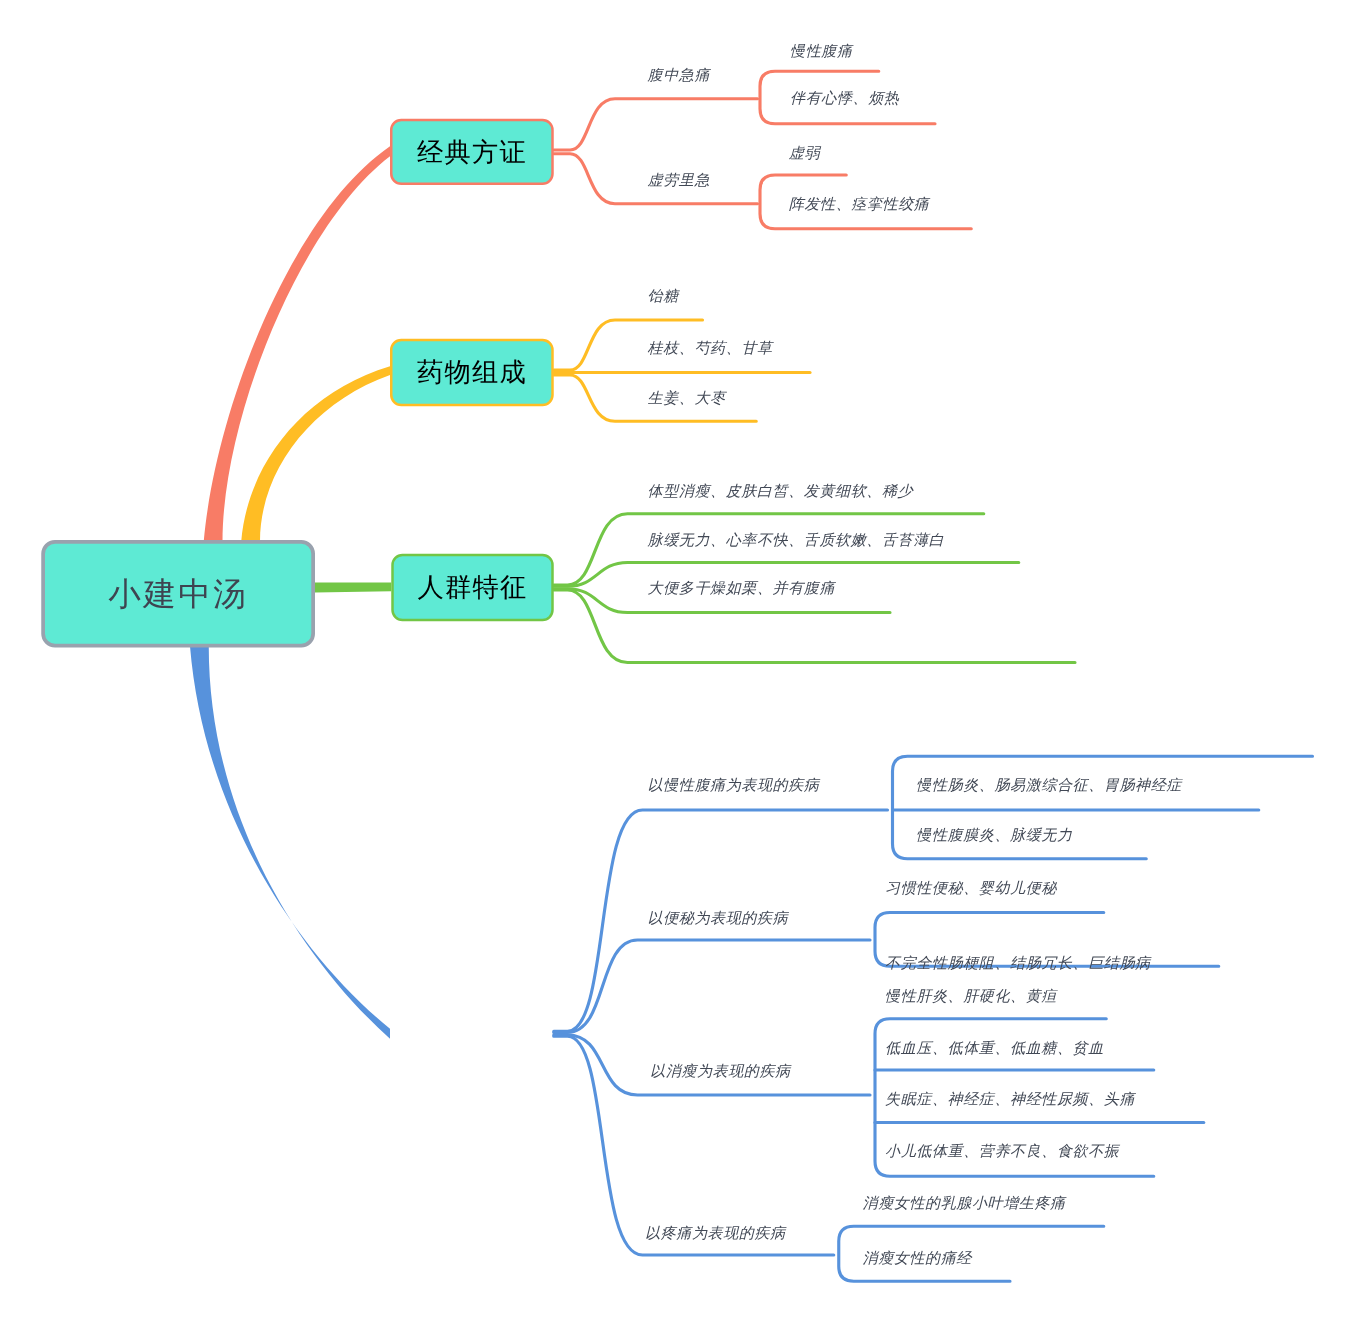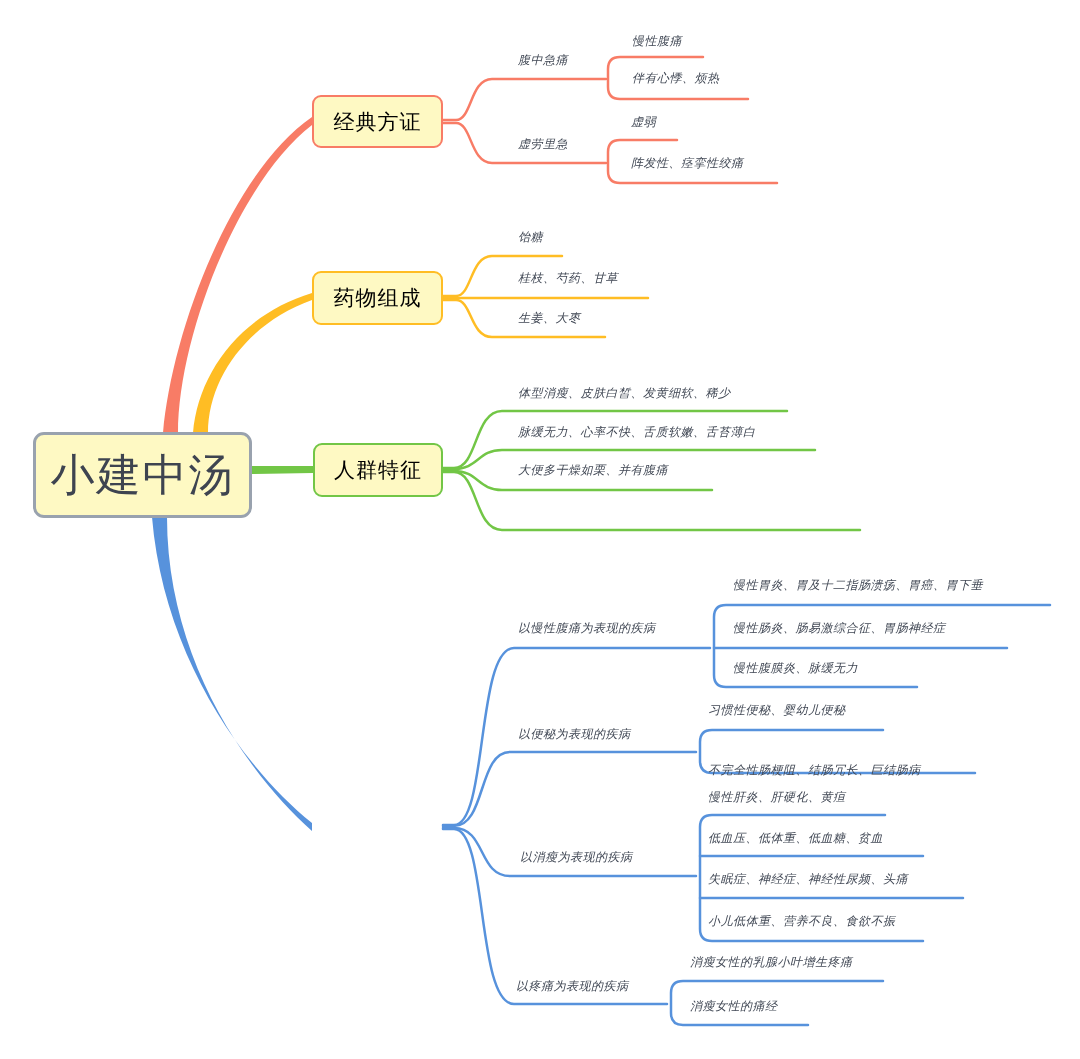--- a/index.html
+++ b/index.html
@@ -20,32 +20,32 @@
     letter-spacing:0.5px;
     z-index:2;
     cursor:default;
     font-style:italic;
   }
   .box{
     position:absolute;
     display:flex;
     align-items:center;
     justify-content:center;
-    background:#fef9c3;
+    background:#5eead4;
     border-radius:9px;
     z-index:2;
     box-sizing:border-box;
   }
   .branch-box{
     font-size:21px;
     border:2.5px solid #999;
     letter-spacing:1px;
   }
   .root-box{
-    font-size:44px;
+    font-size:26px;
     border:3px solid #99A2AE;
     border-radius:11px;
     color:#3E4450;
     letter-spacing:2px;
   }
 </style>
 </head>
 <body>
 
 <div id="canvas">
@@ -114,21 +114,20 @@
 
   <div class="node" style="left:518px;top:231px;">饴糖</div>
   <div class="node" style="left:518px;top:272px;">桂枝、芍药、甘草</div>
   <div class="node" style="left:518px;top:312px;">生姜、大枣</div>
 
   <div class="node" style="left:518px;top:387px;">体型消瘦、皮肤白皙、发黄细软、稀少</div>
   <div class="node" style="left:518px;top:426px;">脉缓无力、心率不快、舌质软嫩、舌苔薄白</div>
   <div class="node" style="left:518px;top:464px;">大便多干燥如栗、并有腹痛</div>
 
   <div class="node" style="left:518px;top:622px;">以慢性腹痛为表现的疾病</div>
-  <div class="node" style="left:733px;top:579px;">慢性胃炎、胃及十二指肠溃疡、胃癌、胃下垂</div>
   <div class="node" style="left:733px;top:622px;">慢性肠炎、肠易激综合征、胃肠神经症</div>
   <div class="node" style="left:733px;top:662px;">慢性腹膜炎、脉缓无力</div>
 
   <div class="node" style="left:518px;top:728px;">以便秘为表现的疾病</div>
   <div class="node" style="left:708px;top:704px;">习惯性便秘、婴幼儿便秘</div>
   <div class="node" style="left:708px;top:748px;margin-top:16px;">不完全性肠梗阻、结肠冗长、巨结肠病</div>
 
   <div class="node" style="left:520px;top:851px;">以消瘦为表现的疾病</div>
   <div class="node" style="left:708px;top:791px;">慢性肝炎、肝硬化、黄疸</div>
   <div class="node" style="left:708px;top:832px;">低血压、低体重、低血糖、贫血</div>

